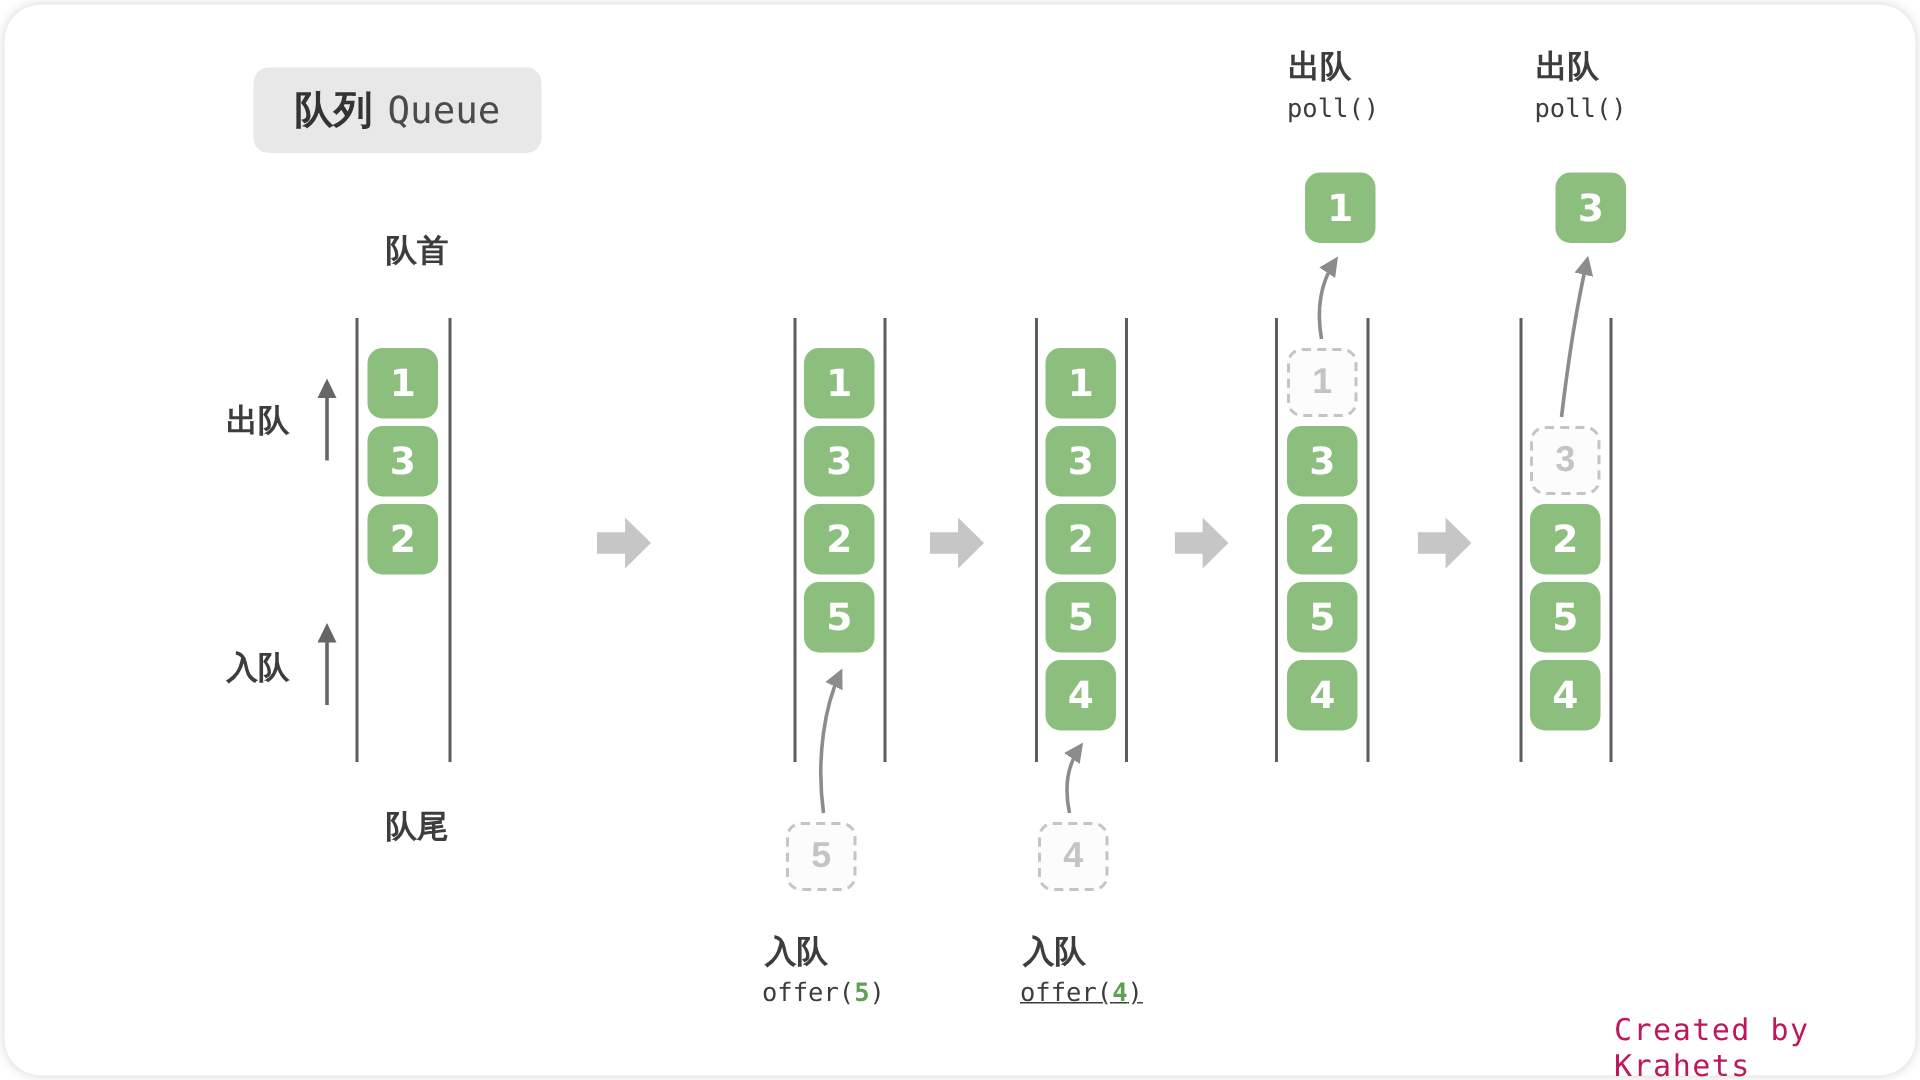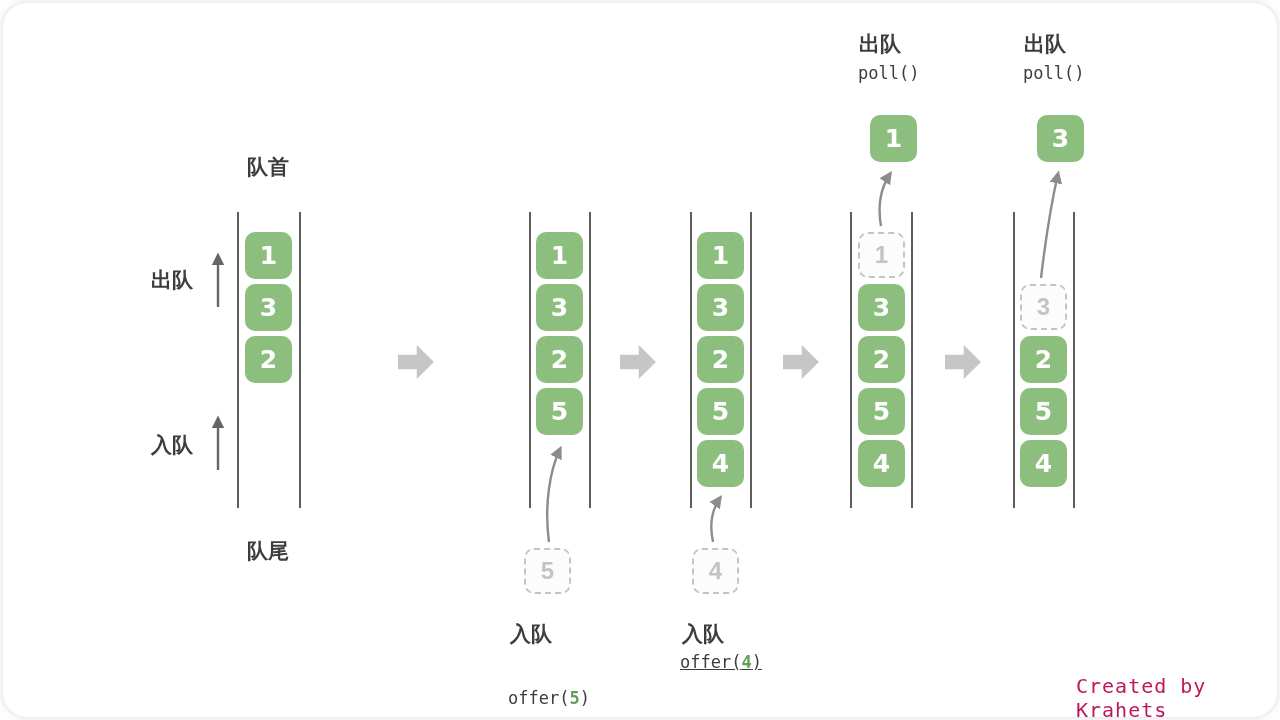--- a/index.html
+++ b/index.html
@@ -16,21 +16,21 @@
   }
   .title-badge {
     position:absolute; left:169px; top:45px; width:192px; height:57px;
     background:#e8e8e8; border-radius:10px;
     display:flex; align-items:center; justify-content:center; gap:10px;
   }
   .title-zh { font-size:26px; font-weight:700; color:#333333; }
   .title-en { font-size:25px; color:#4b4b4b; font-family:"DejaVu Sans Mono","Liberation Mono",monospace; }
 
   .cjk { position:absolute; font-size:21px; font-weight:700; color:#3d3d3d; }
-  .centered62 { width:62px; text-align:center; }
+  .centered62 { width:62px; text-align:right; }
 
   .qwall { position:absolute; top:212px; width:1.5px; height:296px; background:#5d5d5d; }
 
   .item {
     position:absolute; width:47px; height:47px; border-radius:10px;
     background:#8CBE7D; color:#ffffff; font-size:25px; font-weight:700;
     display:flex; align-items:center; justify-content:center;
     font-family:"DejaVu Sans","Liberation Sans",sans-serif;
   }
   .ghost {
@@ -56,20 +56,24 @@
     font-family:"DejaVu Sans Mono","Liberation Mono",monospace; letter-spacing:1px;
   }
   svg.overlay { position:absolute; left:0; top:0; pointer-events:none; }
 </style>
 </head>
 <body>
 
 <div class="stage">
   <div class="card"></div>
 
+  <div class="title-badge">
+    <span class="title-zh">队列</span>
+    <span class="title-en">Queue</span>
+  </div>
 
   <div class="cjk centered62" style="left:237px; top:153px;">队首</div>
   <div class="cjk centered62" style="left:237px; top:537px;">队尾</div>
   <div class="cjk" style="left:151px; top:266px;">出队</div>
   <div class="cjk" style="left:151px; top:431px;">入队</div>
 
   <div class="qwall" style="left:237px;"></div>
   <div class="qwall" style="left:299px;"></div>
 
   <div class="qwall" style="left:529px;"></div>
@@ -113,21 +117,21 @@
   <div class="item" style="left:1020px; top:388px;">5</div>
   <div class="item" style="left:1020px; top:440px;">4</div>
   <div class="item" style="left:1037px; top:115px;">3</div>
 
   <div class="block-arrow" style="left:398px; top:345px;"></div>
   <div class="block-arrow" style="left:620px; top:345px;"></div>
   <div class="block-arrow" style="left:783px; top:345px;"></div>
   <div class="block-arrow" style="left:945px; top:345px;"></div>
 
   <div class="cjk" style="left:510px; top:620px;">入队</div>
-  <div class="op-code" style="left:508px; top:688px;"><span>offer(</span><span class="arg">5</span><span>)</span></div>
+  <div class="op-code" style="left:508px; top:652px;"><span>offer(</span><span class="arg">5</span><span>)</span></div>
 
   <div class="cjk" style="left:682px; top:620px;">入队</div>
   <div class="op-code" style="left:680px; top:652px;text-decoration:underline;"><span>offer(</span><span class="arg">4</span><span>)</span></div>
 
   <div class="cjk" style="left:859px; top:30px;">出队</div>
   <div class="op-code" style="left:858px; top:63px;">poll()</div>
 
   <div class="cjk" style="left:1024px; top:30px;">出队</div>
   <div class="op-code" style="left:1023px; top:63px;">poll()</div>
 

